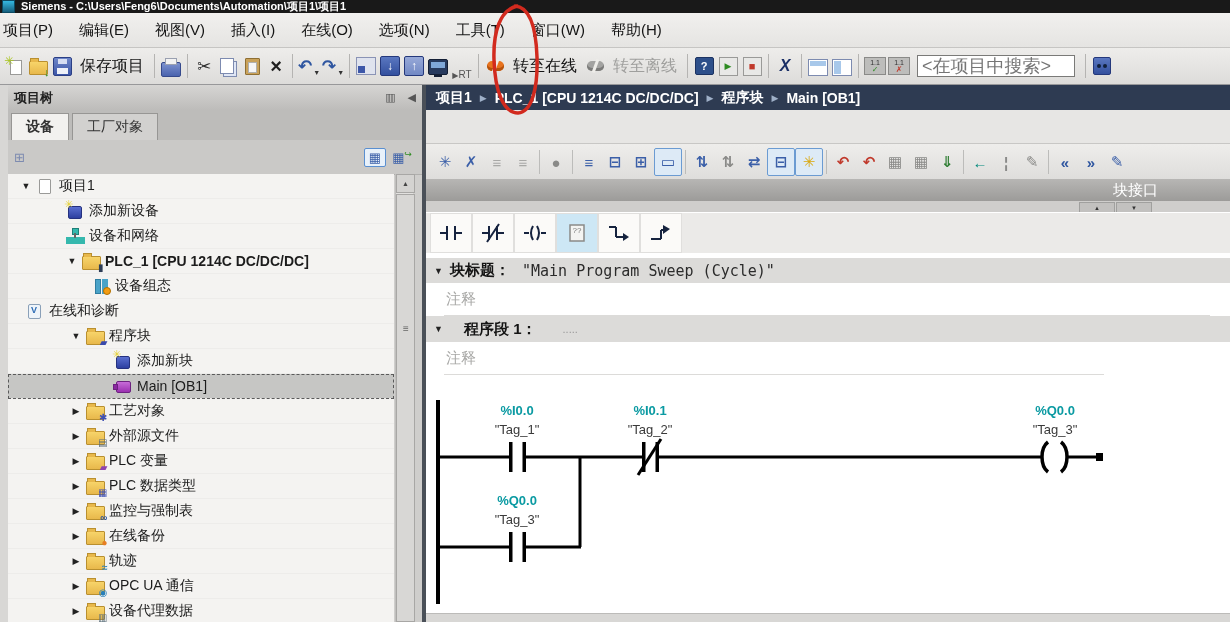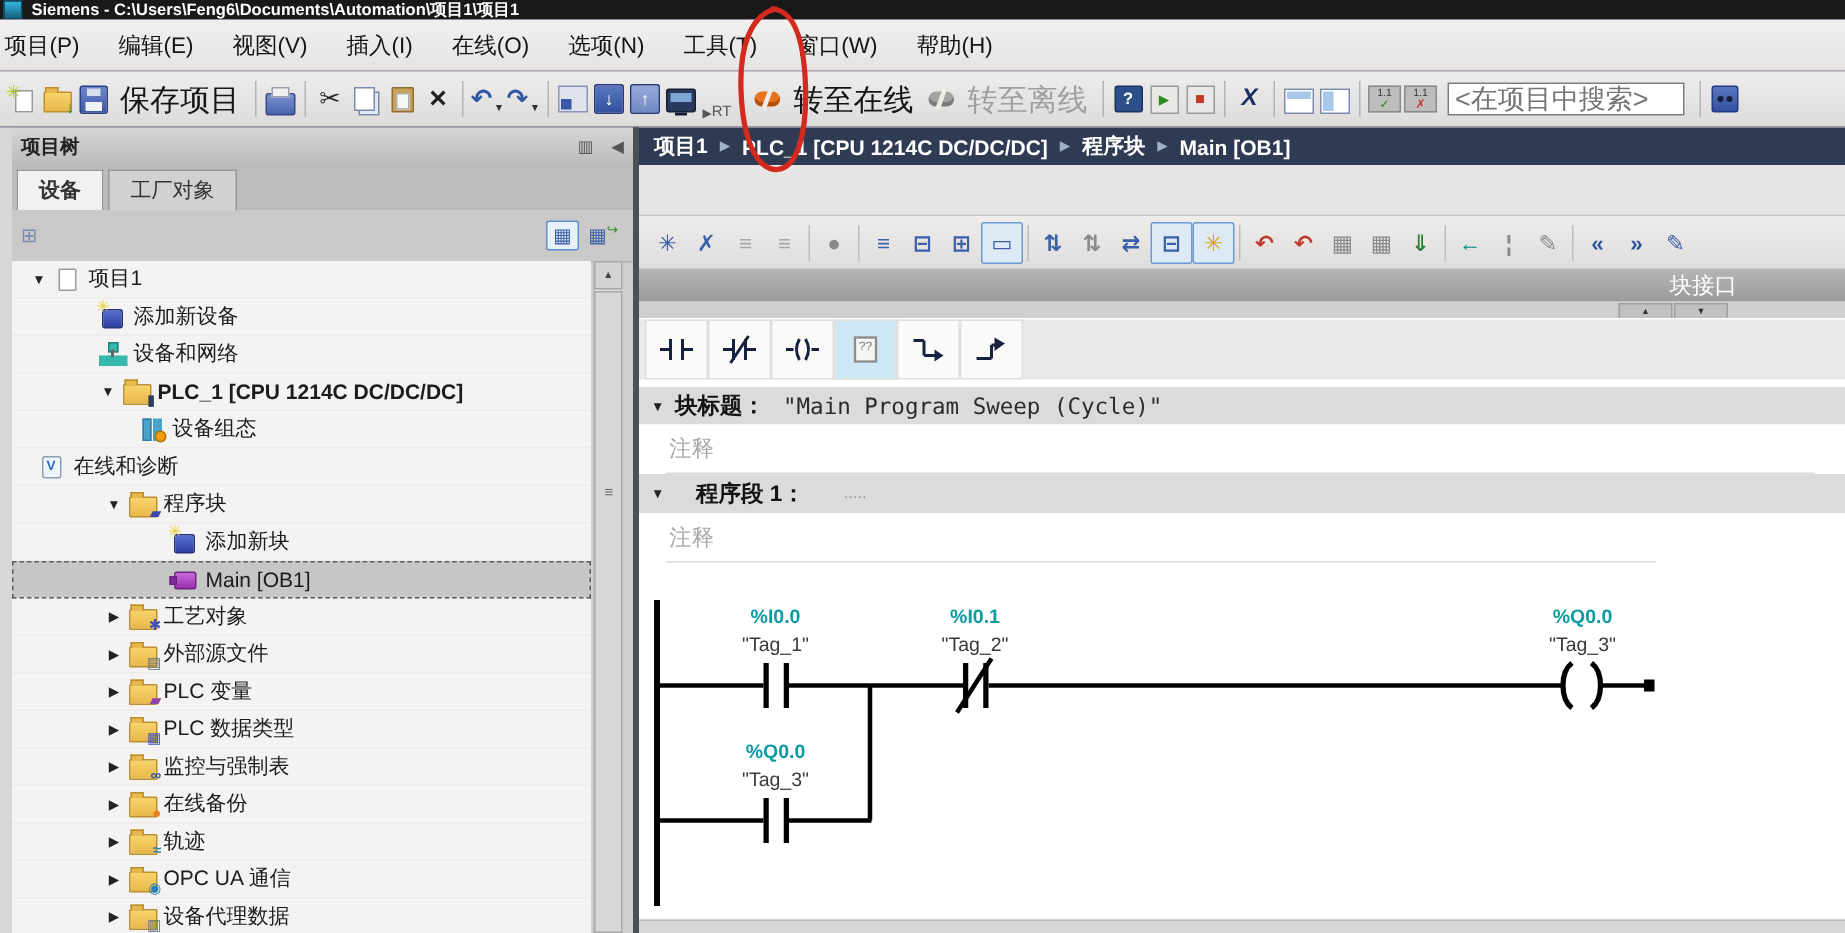--- a/index.html
+++ b/index.html
@@ -1,32 +1,32 @@
 <!DOCTYPE html>
 <html><head>
 <meta charset="utf-8">
 <style>
   html,body{margin:0;padding:0;background:#fff;}
-  #app{position:relative;width:1230px;height:622px;background:#4c1d95;overflow:hidden;
+  #app{position:relative;width:1230px;height:622px;background:#be185d;overflow:hidden;
        font-family:"Liberation Sans","DejaVu Sans",sans-serif;color:#1a1a1a;}
   
   #titlebar{position:absolute;left:0;top:0;width:100%;height:13px;background:#191919;color:#fff;
             display:flex;align-items:center;font-size:11px;font-weight:bold;padding-left:2px;overflow:hidden;}
   .win-icon{width:11px;height:11px;background:linear-gradient(#35b8e0,#17607e);border:1px solid #0d4b63;margin:0 6px 0 0;flex:none;}
   
   #menubar{position:absolute;left:0;top:13px;width:100%;height:34px;background:linear-gradient(#f1f0ee,#e5e4e2);
            border-bottom:1px solid #c6c5c3;display:flex;align-items:center;}
   #menu-items{display:flex;margin-left:-10px;}
   .mitem{padding:0 13px;font-size:15px;color:#141414;cursor:default;}
   
   #maintoolbar{position:absolute;left:0;top:48px;width:100%;height:36px;background:linear-gradient(#eeedeb,#dddcda);
                border-bottom:1px solid #98989a;display:flex;align-items:center;padding-left:2px;}
   .titem{display:flex;align-items:center;justify-content:center;min-width:24px;height:28px;flex:none;position:relative;}
   .tsep{width:1px;height:24px;background:#b5b4b2;margin:0 4px;flex:none;}
-  .tlabel{font-size:20px;color:#141414;padding:0 6px;}
+  .tlabel{font-size:16px;color:#141414;padding:0 6px;}
   .tlabel.dis{color:#9f9f9d;}
   .ic{position:relative;display:inline-block;flex:none;}
   .ic-new{width:16px;height:16px;}
   .ic-new::before{content:"";position:absolute;left:4px;top:2px;width:10px;height:13px;background:#fff;border:1px solid #9a9a98;}
   .ic-new::after{content:"✳";position:absolute;left:-2px;top:-4px;color:#a9c421;font-size:12px;}
   .ic-folder{width:17px;height:12px;background:linear-gradient(#f7d46a,#e8b84b);border:1px solid #b98f2f;border-radius:1px;margin-top:4px;}
   .ic-folder::before{content:"";position:absolute;top:-4px;left:0;width:7px;height:3px;background:#e8b84b;border:1px solid #b98f2f;border-bottom:none;}
   .ic-open::after{content:"↓";position:absolute;right:-3px;bottom:-4px;color:#2e8b22;font-weight:bold;font-size:11px;}
   .ic-floppy{width:17px;height:17px;background:linear-gradient(#6e86c8,#3d57a8);border:1px solid #2b3f85;border-radius:2px;}
   .ic-floppy::before{content:"";position:absolute;top:1px;left:4px;right:4px;height:5px;background:#d7def2;}

